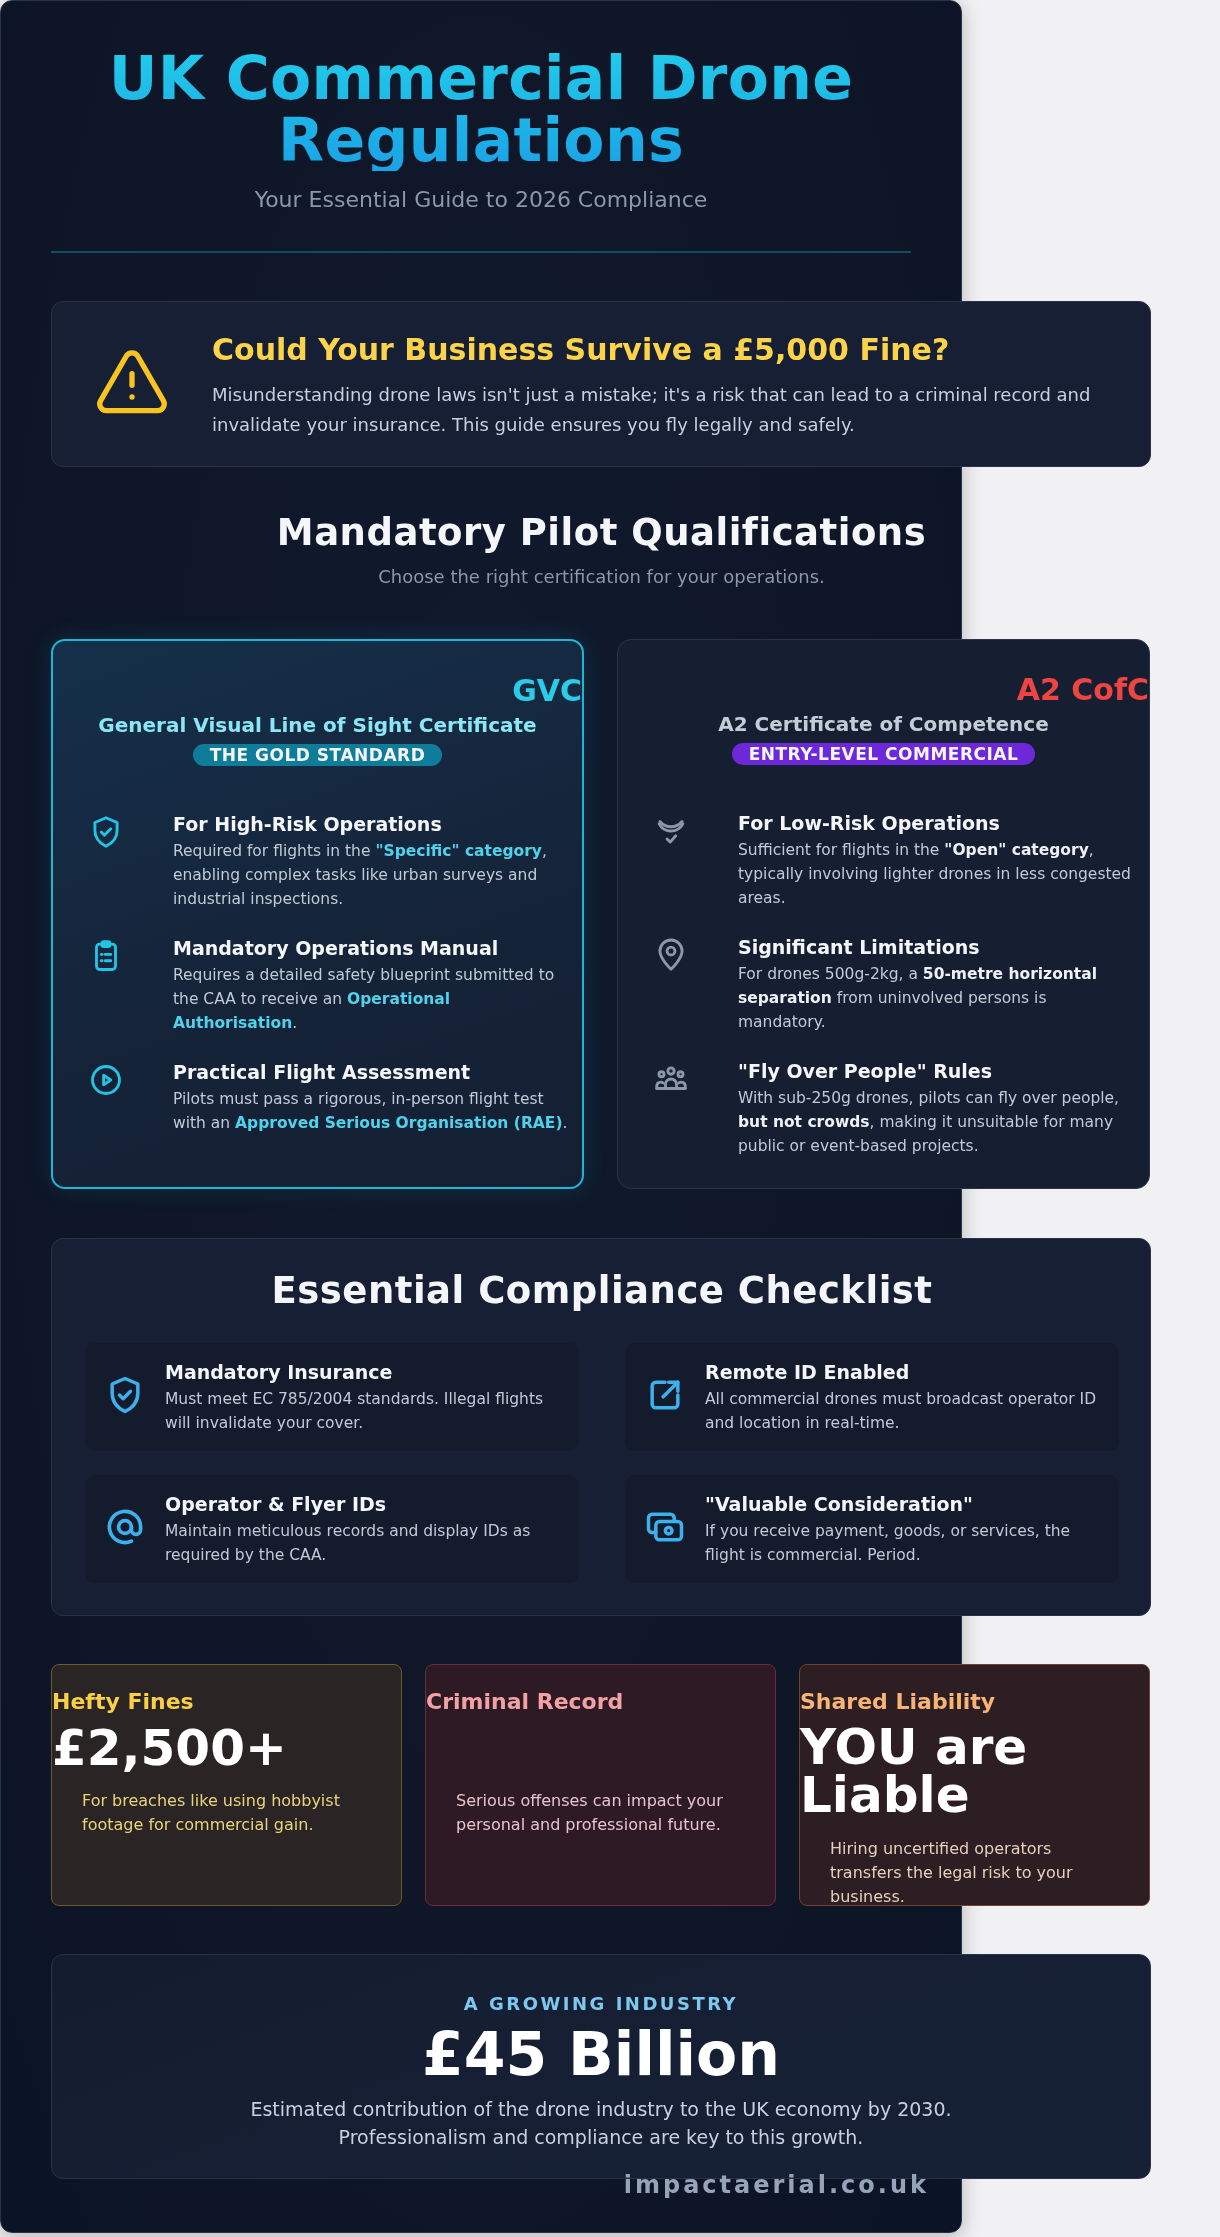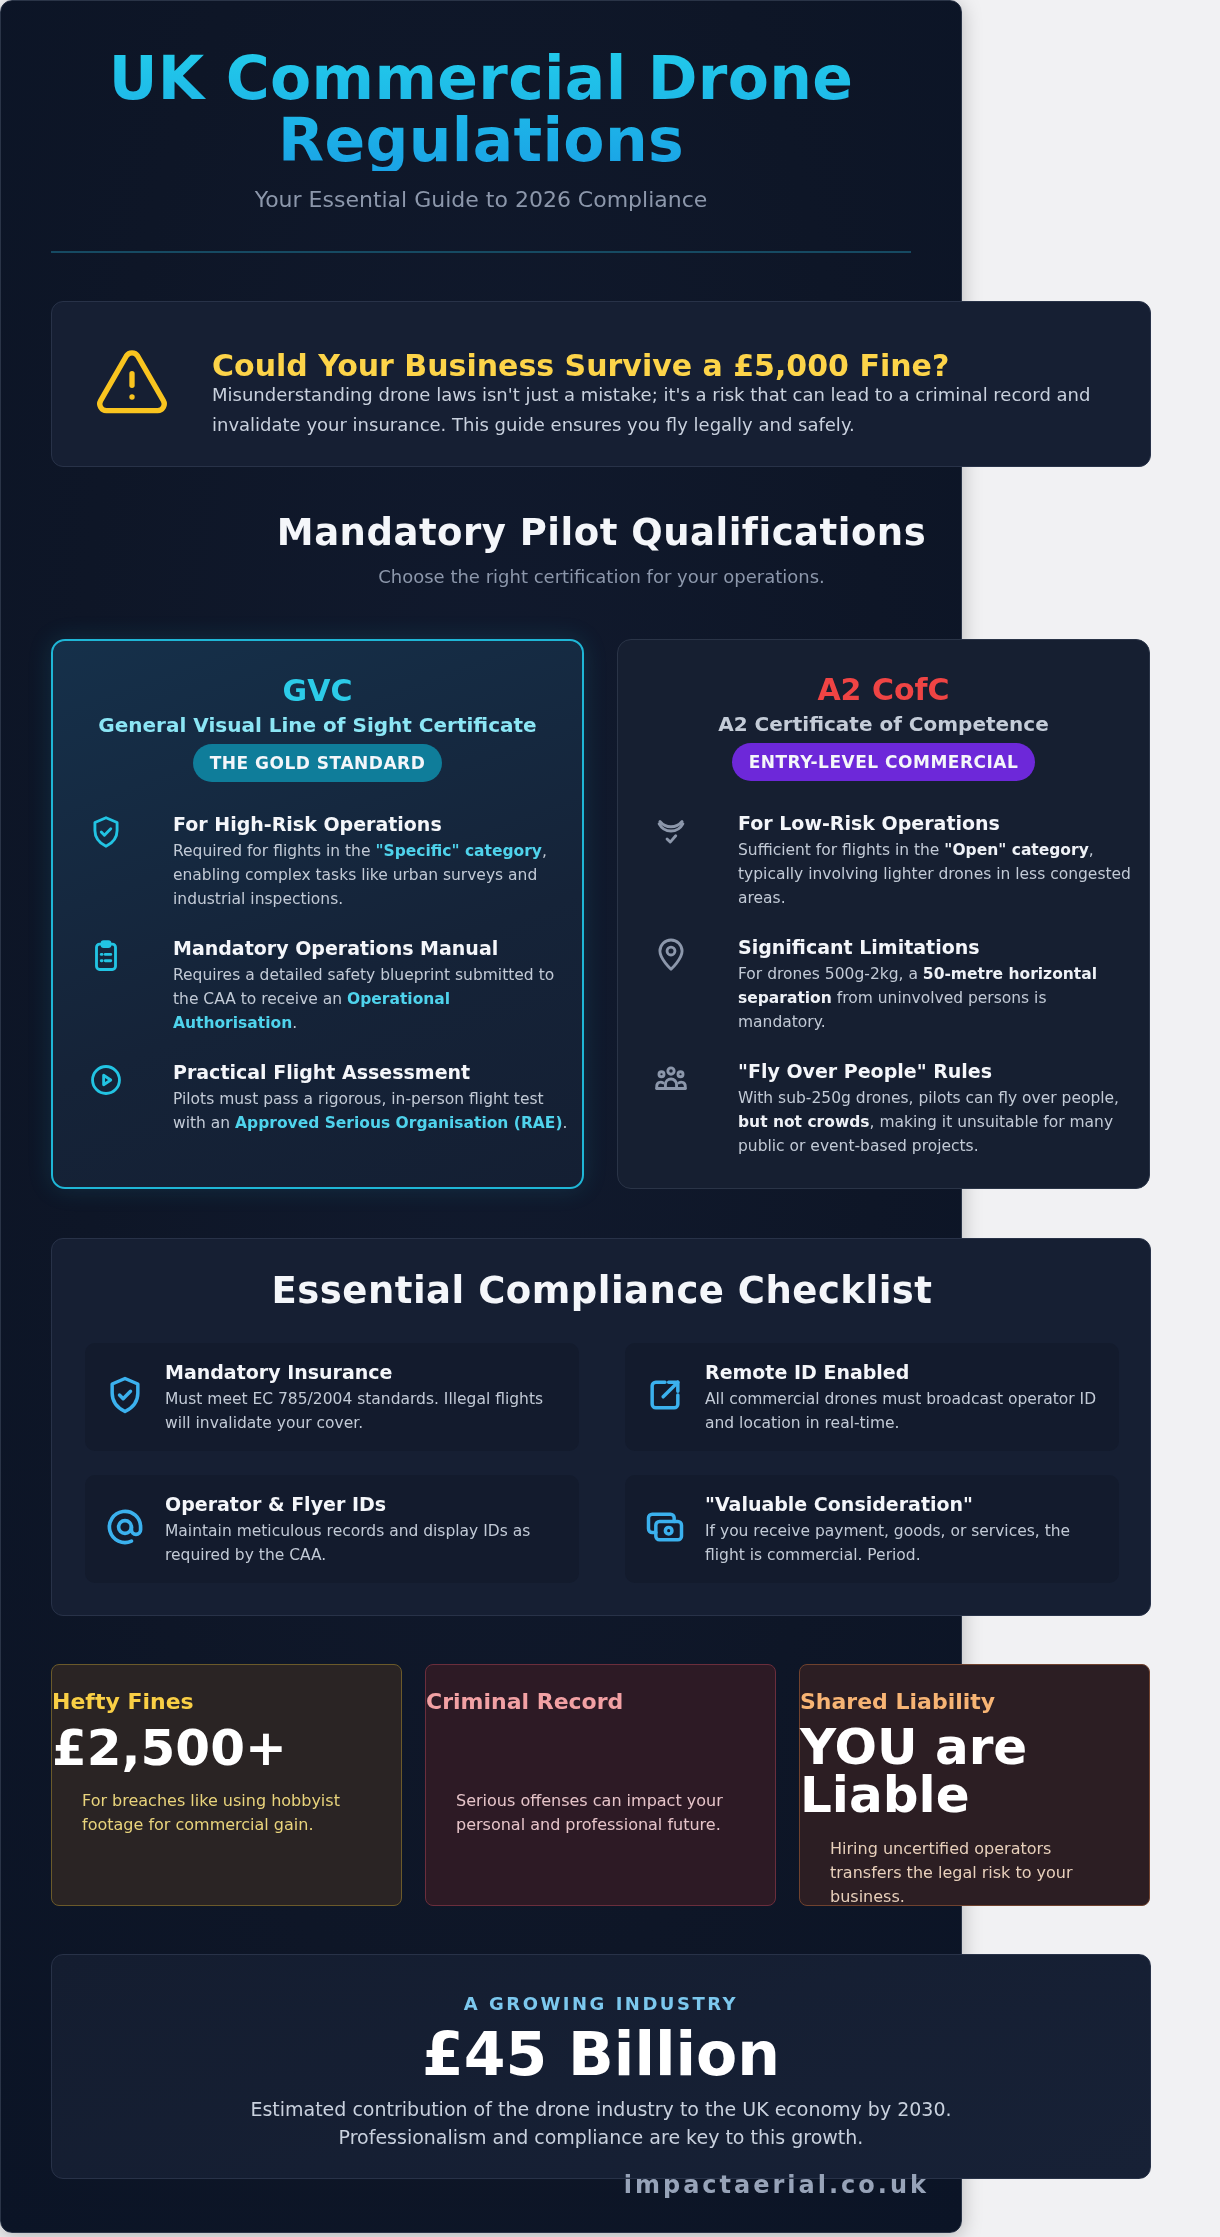--- a/index.html
+++ b/index.html
@@ -18,38 +18,38 @@
     -webkit-background-clip: text; background-clip: text; color: transparent;
   }
   .subtitle { font-size: 22px; color: #8c97ab; margin-top: 16px; }
   .divider { position: absolute; left: 50px; right: 50px; top: 250px; height: 2px; background: #164a62; }
 
   .alert {
     position: absolute; left: 50px; top: 300px; width: 1100px; height: 166px;
     background: #161f33; border: 1px solid #283248; border-radius: 12px;
   }
   .alert-icon { position: absolute; left: 40px; top: 40px; width: 80px; height: 80px; }
-  .alert-title { position: absolute; left: 160px; top: 30px; font-size: 30px; font-weight: bold; color: #fdd449; margin-top: 16px; }
+  .alert-title { position: absolute; left: 160px; top: 30px; font-size: 30px; font-weight: bold; color: #fdd449; }
   .alert-text { position: absolute; left: 160px; top: 78px; width: 900px; font-size: 18px; line-height: 30px; color: #c9d1de; }
 
   .sec-title { position: absolute; left: 0; width: 1201px; text-align: center; font-size: 37px; font-weight: bold; color: #f4f6fa; letter-spacing: 0.5px; }
   .sec-sub { position: absolute; left: 0; width: 1201px; text-align: center; font-size: 18px; color: #8c97ab; }
 
   .card {
     position: absolute; top: 638px; width: 533px; height: 550px; border-radius: 14px;
   }
   .card.gvc {
     left: 50px; background: linear-gradient(160deg, #15304a 0%, #152338 60%, #141f33 100%);
     border: 2px solid #1fb6d6; box-shadow: 0 0 24px rgba(31,182,214,0.15);
   }
   .card.a2 { left: 616px; background: #161f31; border: 1px solid #2a3447; }
-  .card-code { position: absolute; left: 0; right: 0; top: 32px; text-align: center; font-size: 30px; font-weight: bold; }
+  .card-code { position: absolute; left: 0; right: 0; top: 32px; text-align: right; font-size: 30px; font-weight: bold; }
   .card-name { position: absolute; left: 0; right: 0; top: 72px; text-align: center; font-size: 20px; font-weight: bold; }
   .badge-wrap { position: absolute; left: 0; right: 0; top: 103px; text-align: center; }
-  .badge { display: inline-block; padding: 9px 17px; border-radius: 20px; font-size: 17px; font-weight: bold; color: #f4f6fa; letter-spacing: 0.5px; }
+  .badge { display: inline-block; padding: 1px 17px; border-radius: 20px; font-size: 17px; font-weight: bold; color: #f4f6fa; letter-spacing: 0.5px; }
   .gvc .card-code { color: #2ccbe8; }
   .gvc .card-name { color: #8be6f5; }
   .gvc .badge { background: #0f7d9a; }
   .a2 .card-code { color: #ef4444; }
   .a2 .card-name { color: #c4ccd8; }
   .a2 .badge { background: #6d28d9; }
 
   .feat { position: absolute; left: 34px; width: 460px; }
   .feat-icon { position: absolute; left: 0; top: 0; width: 38px; height: 38px; }
   .feat-title { position: absolute; left: 86px; top: 0; font-size: 19px; font-weight: bold; color: #f4f6fa; white-space: nowrap; }

